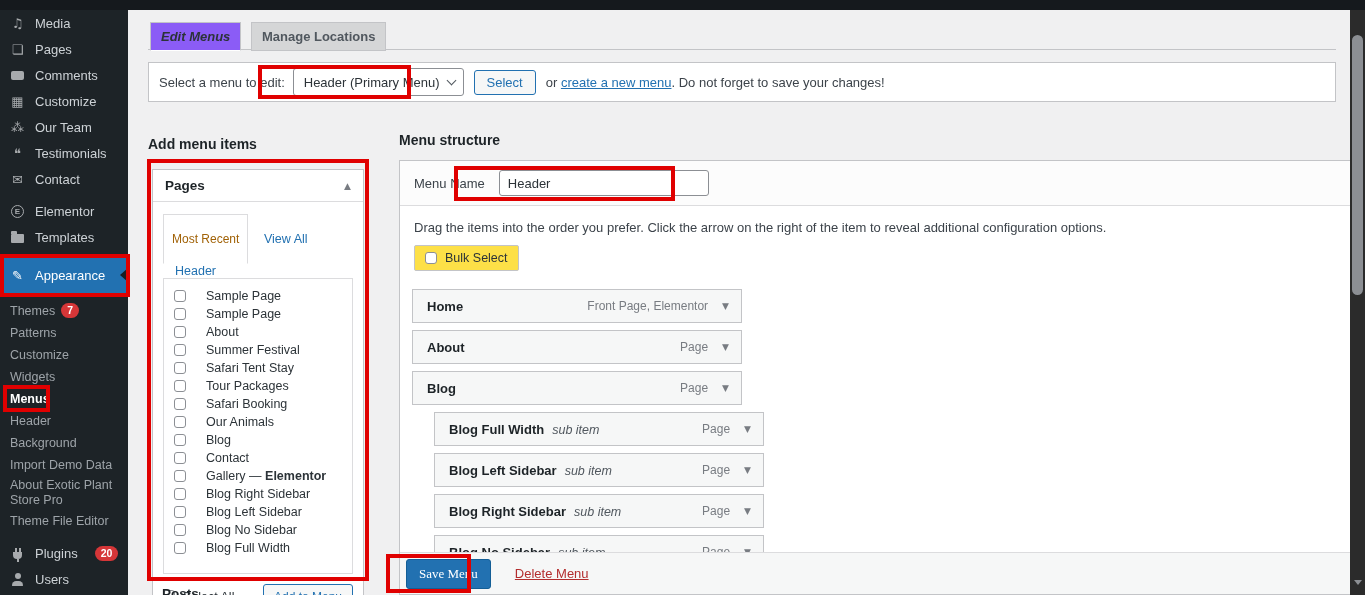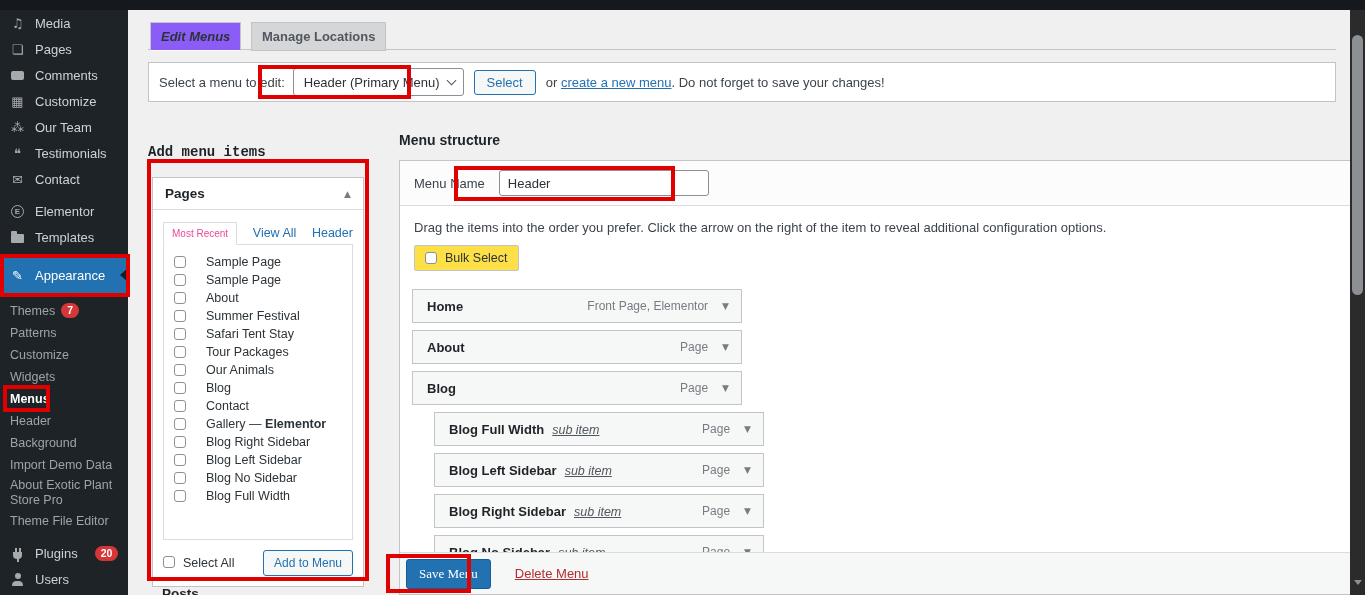--- a/index.html
+++ b/index.html
@@ -51,28 +51,28 @@
   .chev { width:7px; height:7px; border-right:1.5px solid #50575e; border-bottom:1.5px solid #50575e; transform:rotate(45deg); margin-top:-4px; }
   .btn-secondary { background:#f6f7f7; border:1px solid #2271b1; color:#2271b1; border-radius:3px; padding:4px 12px; font-size:13px; cursor:pointer; font-family:inherit; }
   .select-bar .btn-secondary { margin-left:10px; }
   .sb-text { margin-left:10px; }
   a.link { color:#2271b1; text-decoration:underline; cursor:pointer; }
 
   h2.col-head { font-size:14px; font-weight:bold; color:#1d2327; line-height:18px; }
 
   
   .col-left { position:absolute; left:24px; top:121px; width:212px; }
-  .col-left h2 { margin:12px 0 16px -4px;font-family:Liberation Mono, monospace; }
+  .col-left h2 { margin:4px 0 16px -4px; }
   .pages-panel { width:212px; background:#fff; border:1px solid #c3c4c7; }
   .pp-header { padding:8px 12px; border-bottom:1px solid #dcdcde; display:flex; justify-content:space-between; align-items:center; cursor:pointer; }
   .pp-title { font-size:13.5px; font-weight:bold; color:#1d2327; }
   .pp-arrow { font-size:9px; color:#787c82; font-family:"DejaVu Sans", sans-serif; }
   .pp-body { padding:0 10px 10px 10px; }
   .pp-tabs { margin-top:12px; position:relative; z-index:2; }
-  .pp-tab-active { display:inline-block; padding:5px 8px; background:#fff; border:1px solid #dcdcde; border-bottom:1px solid #fff; margin-bottom:-1px; font-size:10px; color:#ec4899; cursor:pointer; }
+  .pp-tab-active { display:inline-block; padding:17px 8px; background:#fff; border:1px solid #dcdcde; border-bottom:1px solid #fff; margin-bottom:-1px; font-size:12px; color:#a16207; cursor:pointer; }
   .pp-tab-link { font-size:12.5px; color:#2271b1; margin-left:12px; cursor:pointer; text-decoration:none; }
   .pp-list { border:1px solid #dcdcde; height:296px; padding:8px 0; overflow:hidden; }
   .pg-item { display:flex; align-items:center; gap:20px; padding-left:10px; height:18px; font-size:12.5px; color:#2c3338; cursor:pointer; }
   .cb { width:12px; height:12px; background:#fff; border:1px solid #8c8f94; border-radius:3px; flex-shrink:0; cursor:pointer; }
   .pp-footer { margin-top:10px; display:flex; justify-content:space-between; align-items:center; }
   .sel-all { display:flex; align-items:flex-start; gap:8px; font-size:12.5px; color:#2c3338; }
   .btn-addmenu { background:#f6f7f7; border:1px solid #2271b1; color:#2271b1; border-radius:3px; padding:5px 10px; font-size:12px; cursor:pointer; font-family:inherit; }
   .next-panel-title { position:absolute; left:34px; top:576px; font-size:13.5px; font-weight:bold; color:#1d2327; }
 
   
@@ -81,21 +81,21 @@
   .menu-panel { position:relative; width:1096px; height:435px; background:#fff; border:1px solid #c3c4c7; overflow:hidden; }
   .name-row { height:45px; border-bottom:1px solid #dcdcde; display:flex; align-items:center; padding-left:14px; background:#fcfcfc; }
   .name-label { color:#3c434a; margin-right:14px; }
   .name-input { width:210px; height:26px; border:1px solid #8c8f94; border-radius:3px; padding:0 8px; font-size:13px; color:#2c3338; font-family:inherit; background:#fff; }
   .instruction { margin:14px 14px 0 14px; color:#3c434a; font-size:13px; }
   .bulk-select { display:inline-flex; align-items:center; gap:8px; margin:10px 0 0 14px; background:#fde047; border:1px solid #c3c4c7; border-radius:2px; padding:5px 10px; font-size:12.5px; color:#2c3338; cursor:pointer; }
   .rows-wrap { margin:18px 0 0 12px; }
   .menu-row { width:330px; height:34px; background:#f6f7f7; border:1px solid #c3c4c7; margin-bottom:7px; display:flex; align-items:center; justify-content:space-between; padding:0 12px 0 14px; cursor:move; }
   .menu-row.sub { margin-left:22px; }
   .mi-label b { font-size:13px; color:#1d2327; }
-  .mi-sub { font-style:italic; font-size:12.5px; color:#50575e; margin-left:8px;text-decoration:underline; }
+  .mi-sub { font-style:italic; font-size:12.5px; color:#50575e; margin-left:8px; }
   .mi-right { display:flex; align-items:center; gap:14px; }
   .mi-type { font-size:12px; color:#787c82; }
   .mi-arrow { font-size:9px; color:#787c82; cursor:pointer; font-family:"DejaVu Sans", sans-serif; }
   .panel-footer { position:absolute; left:0; right:0; bottom:0; height:42px; background:#f6f7f7; border-top:1px solid #dcdcde; display:flex; align-items:center; padding-left:6px; z-index:3; }
   .btn-primary { background:#2271b1; border:1px solid #135e96; color:#fff; border-radius:3px; padding:6px 12px; font-size:13px; cursor:pointer; font-family:Liberation Serif, serif; }
   .delete-link { margin-left:24px; color:#b32d2e; text-decoration:underline; font-size:13px; cursor:pointer; }
 
   
   .scroll-track { position:absolute; left:1350px; top:10px; width:15px; height:585px; background:#2b2b2b; z-index:4; }
   .scroll-thumb { position:absolute; left:2px; top:25px; width:11px; height:260px; background:#8c8f94; border-radius:6px; cursor:pointer; }
@@ -244,20 +244,24 @@
           <label class="pg-item">
               <span class="cb"></span>
               <span><span>Safari Tent Stay</span><b></b></span>
             </label>
           <label class="pg-item">
               <span class="cb"></span>
               <span><span>Tour Packages</span><b></b></span>
             </label>
           <label class="pg-item">
               <span class="cb"></span>
+              <span><span>Safari Booking</span><b></b></span>
+            </label>
+          <label class="pg-item">
+              <span class="cb"></span>
               <span><span>Our Animals</span><b></b></span>
             </label>
           <label class="pg-item">
               <span class="cb"></span>
               <span><span>Blog</span><b></b></span>
             </label>
           <label class="pg-item">
               <span class="cb"></span>
               <span><span>Contact</span><b></b></span>
             </label>

